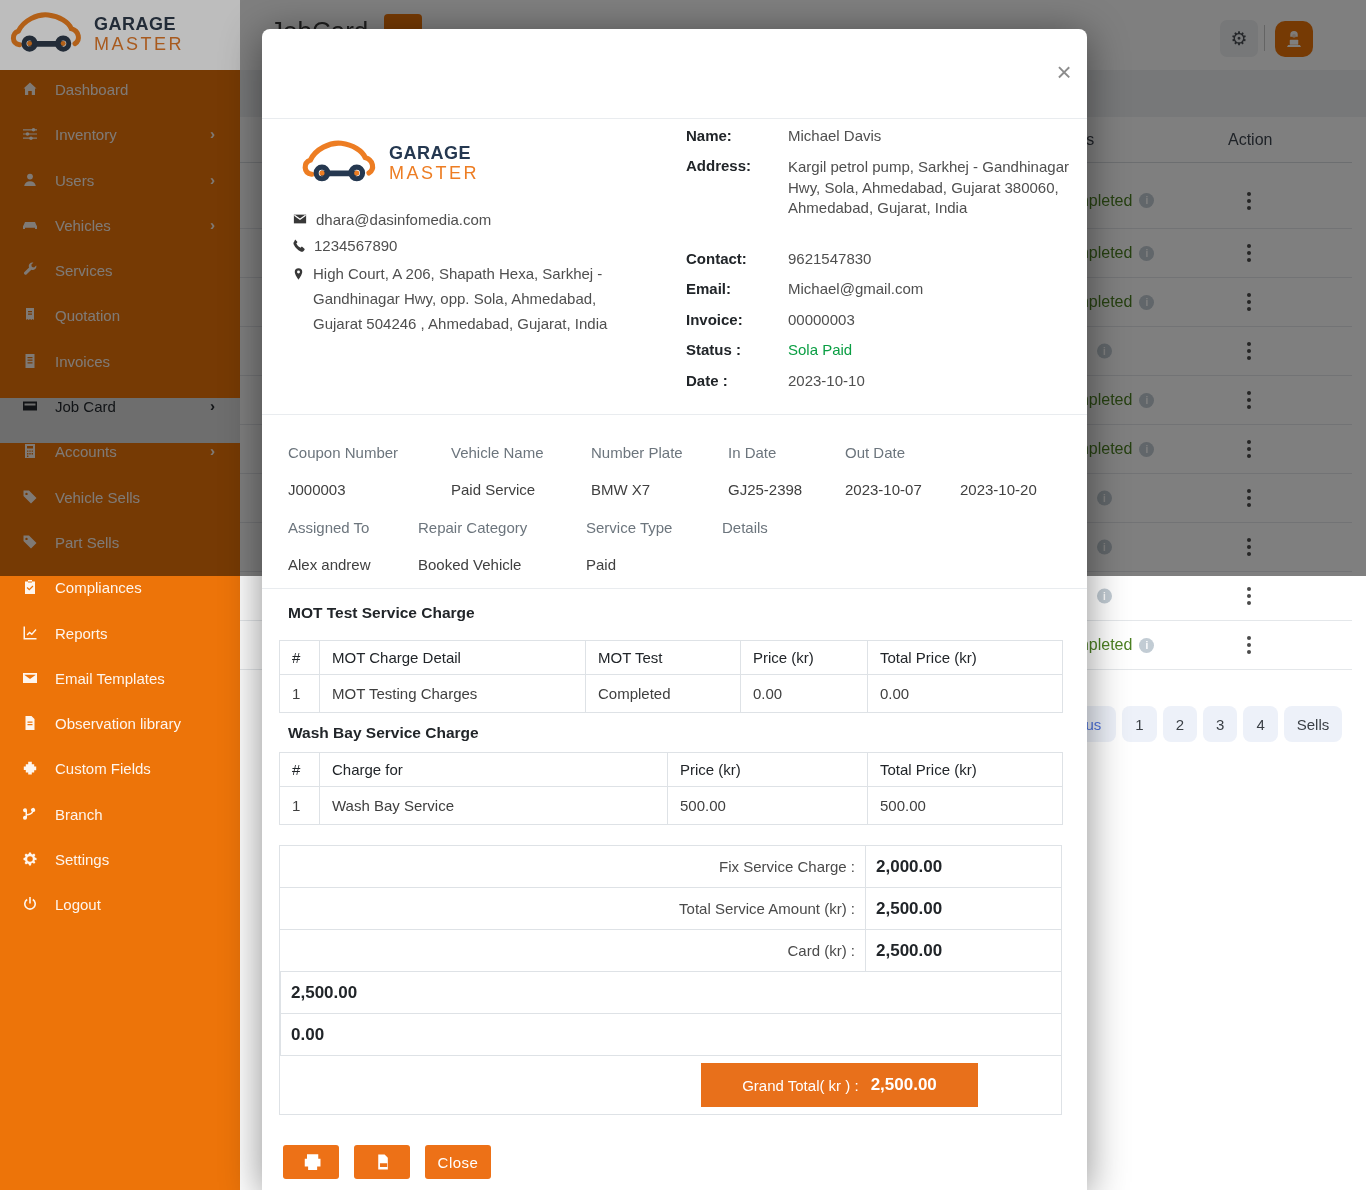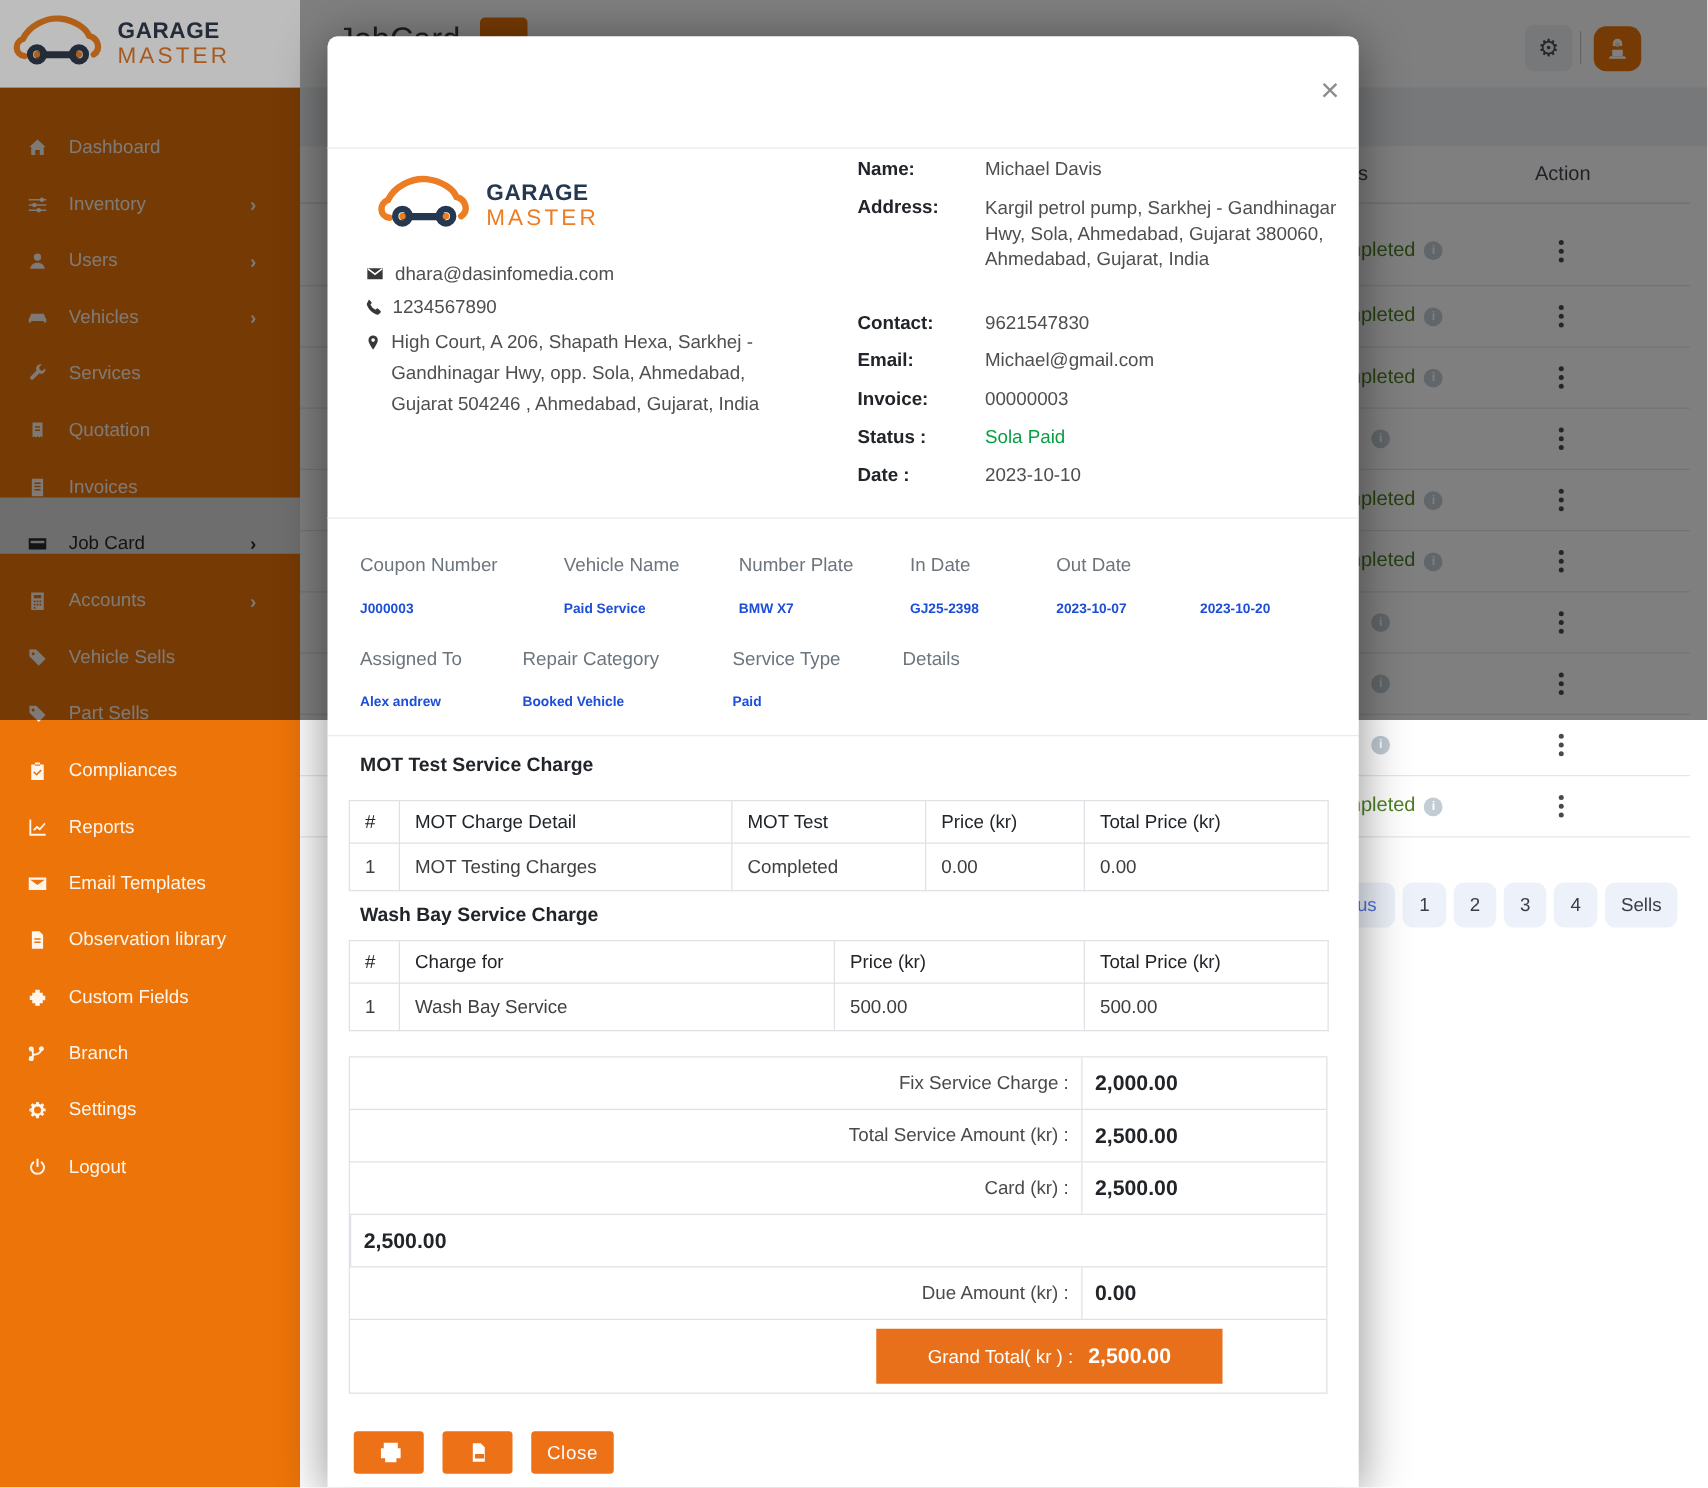--- a/index.html
+++ b/index.html
@@ -12,21 +12,21 @@
   #navbar{position:absolute;left:0;top:0;width:1366px;height:70px;background:#fff}
   #page-title{position:absolute;left:270px;top:16px;font-size:26px;font-weight:500;color:#3c3c3c}
   #add-btn{position:absolute;left:384px;top:14px;width:38px;height:44px;background:#ED7409;border:none;border-radius:4px;color:#fff;font-size:24px;line-height:1}
   #gear-btn{position:absolute;left:1220px;top:20px;width:38px;height:37px;background:#eef0f2;border:none;border-radius:7px;font-size:19px;color:#4a4f55}
   #nav-divider{position:absolute;left:1264px;top:25px;width:1px;height:26px;background:#c9c9c9}
   #avatar-btn{position:absolute;left:1275px;top:21px;width:38px;height:36px;background:#ED7409;border:none;border-radius:10px;display:flex;align-items:center;justify-content:center}
   
   #substrip{position:absolute;left:240px;top:70px;width:1126px;height:47px;background:#eff0f3}
   
   #sidebar{position:absolute;left:0;top:70px;width:240px;height:1120px;background:#ED7409;padding-top:11px}
-  .side-item{display:flex;align-items:flex-end;height:45.3px;padding:0 35px 0 22px;color:rgba(255,255,255,.93);font-size:15px;cursor:pointer}
+  .side-item{display:flex;align-items:flex-start;height:45.3px;padding:0 25px 0 22px;color:rgba(255,255,255,.93);font-size:15px;cursor:pointer}
   .side-item .sicon{width:16px;height:16px;margin-right:17px;flex:none;display:flex;align-items:center;justify-content:center}
   .side-item .sicon svg{width:16px;height:16px;fill:currentColor}
   .side-item .chev{margin-left:auto;font-weight:700;font-size:15px;line-height:1}
   .side-item.active{background:#dcdcdc;color:#24292e}
   
   #bg-table{position:absolute;left:240px;top:117px;width:1112px}
   #bg-thead{height:46px;border-bottom:1px solid #d9dde1;position:relative}
   #bg-thead span{position:absolute;top:14px;font-size:16px;color:#3f4650}
   #th-status{left:809px}
   #th-action{left:988px}
@@ -57,21 +57,21 @@
   #modal-title{position:absolute;left:18px;top:26px;font-size:26px;font-weight:500;color:#424242}
   #modal-close{position:absolute;left:785px;top:26px;width:34px;height:34px;border:none;background:none;font-size:26px;color:#8c8c8c;cursor:pointer}
   .hr{position:absolute;left:0;width:825px;border-top:1px solid #e9ecef}
   .contact-line{position:absolute;display:flex;gap:8px;font-size:15px;color:#4f4f4f;line-height:25px}
   .contact-line svg{flex:none;margin-top:5px}
   .cust-label{position:absolute;font-size:15px;font-weight:700;color:#212529;white-space:nowrap}
   .cust-value{position:absolute;font-size:15px;color:#4f4f4f;white-space:nowrap}
   .cust-value.wrap{white-space:normal;width:285px;line-height:20.5px}
   .paid-green{color:#0a9e43}
   .jlabel{position:absolute;font-size:15px;color:#6c757d;white-space:nowrap}
-  .jvalue{position:absolute;font-size:11px;font-weight:700;color:#1d4ed8;white-space:nowrap}
+  .jvalue{position:absolute;font-size:15px;font-weight:400;color:#404040;white-space:nowrap}
   .sec-title{position:absolute;left:26px;font-size:15.5px;font-weight:700;color:#212529}
   table.grid{position:absolute;left:17px;width:783px;border-collapse:collapse;table-layout:fixed;font-size:15px}
   table.grid th,table.grid td{border:1px solid #dee2e6;text-align:left;font-weight:400;padding:0 12px;white-space:nowrap;overflow:hidden}
   table.grid th{height:34px;color:#212529}
   table.grid td{height:38px;color:#3f3f3f}
   
   #totals{position:absolute;left:17px;top:816px;width:783px;border:1px solid #dee2e6}
   .trow2{display:flex;height:42px;border-bottom:1px solid #dee2e6}
   .trow2 .tl{flex:1;display:flex;align-items:center;justify-content:flex-end;padding-right:10px;font-size:15px;color:#4a4a4a}
   .trow2 .tv{width:196px;border-left:1px solid #dee2e6;display:flex;align-items:center;padding-left:10px;font-size:17px;font-weight:700;color:#212529}
@@ -570,21 +570,20 @@
       <span class="tv">2,500.00</span>
     </div>
     <div class="trow2">
       <span class="tl">Card (kr) :</span>
       <span class="tv">2,500.00</span>
     </div>
     <div class="trow2">
       <span class="tv">2,500.00</span>
     </div>
     <div class="trow2">
-      <span class="tl">Due Amount (kr) :</span>
       <span class="tv">0.00</span>
     </div>
     <div id="grand-row">
       <div id="grand-box">
         <span class="gl">Grand Total( kr ) :</span>
         <span class="gv">2,500.00</span>
       </div>
     </div>
   </div>
 

